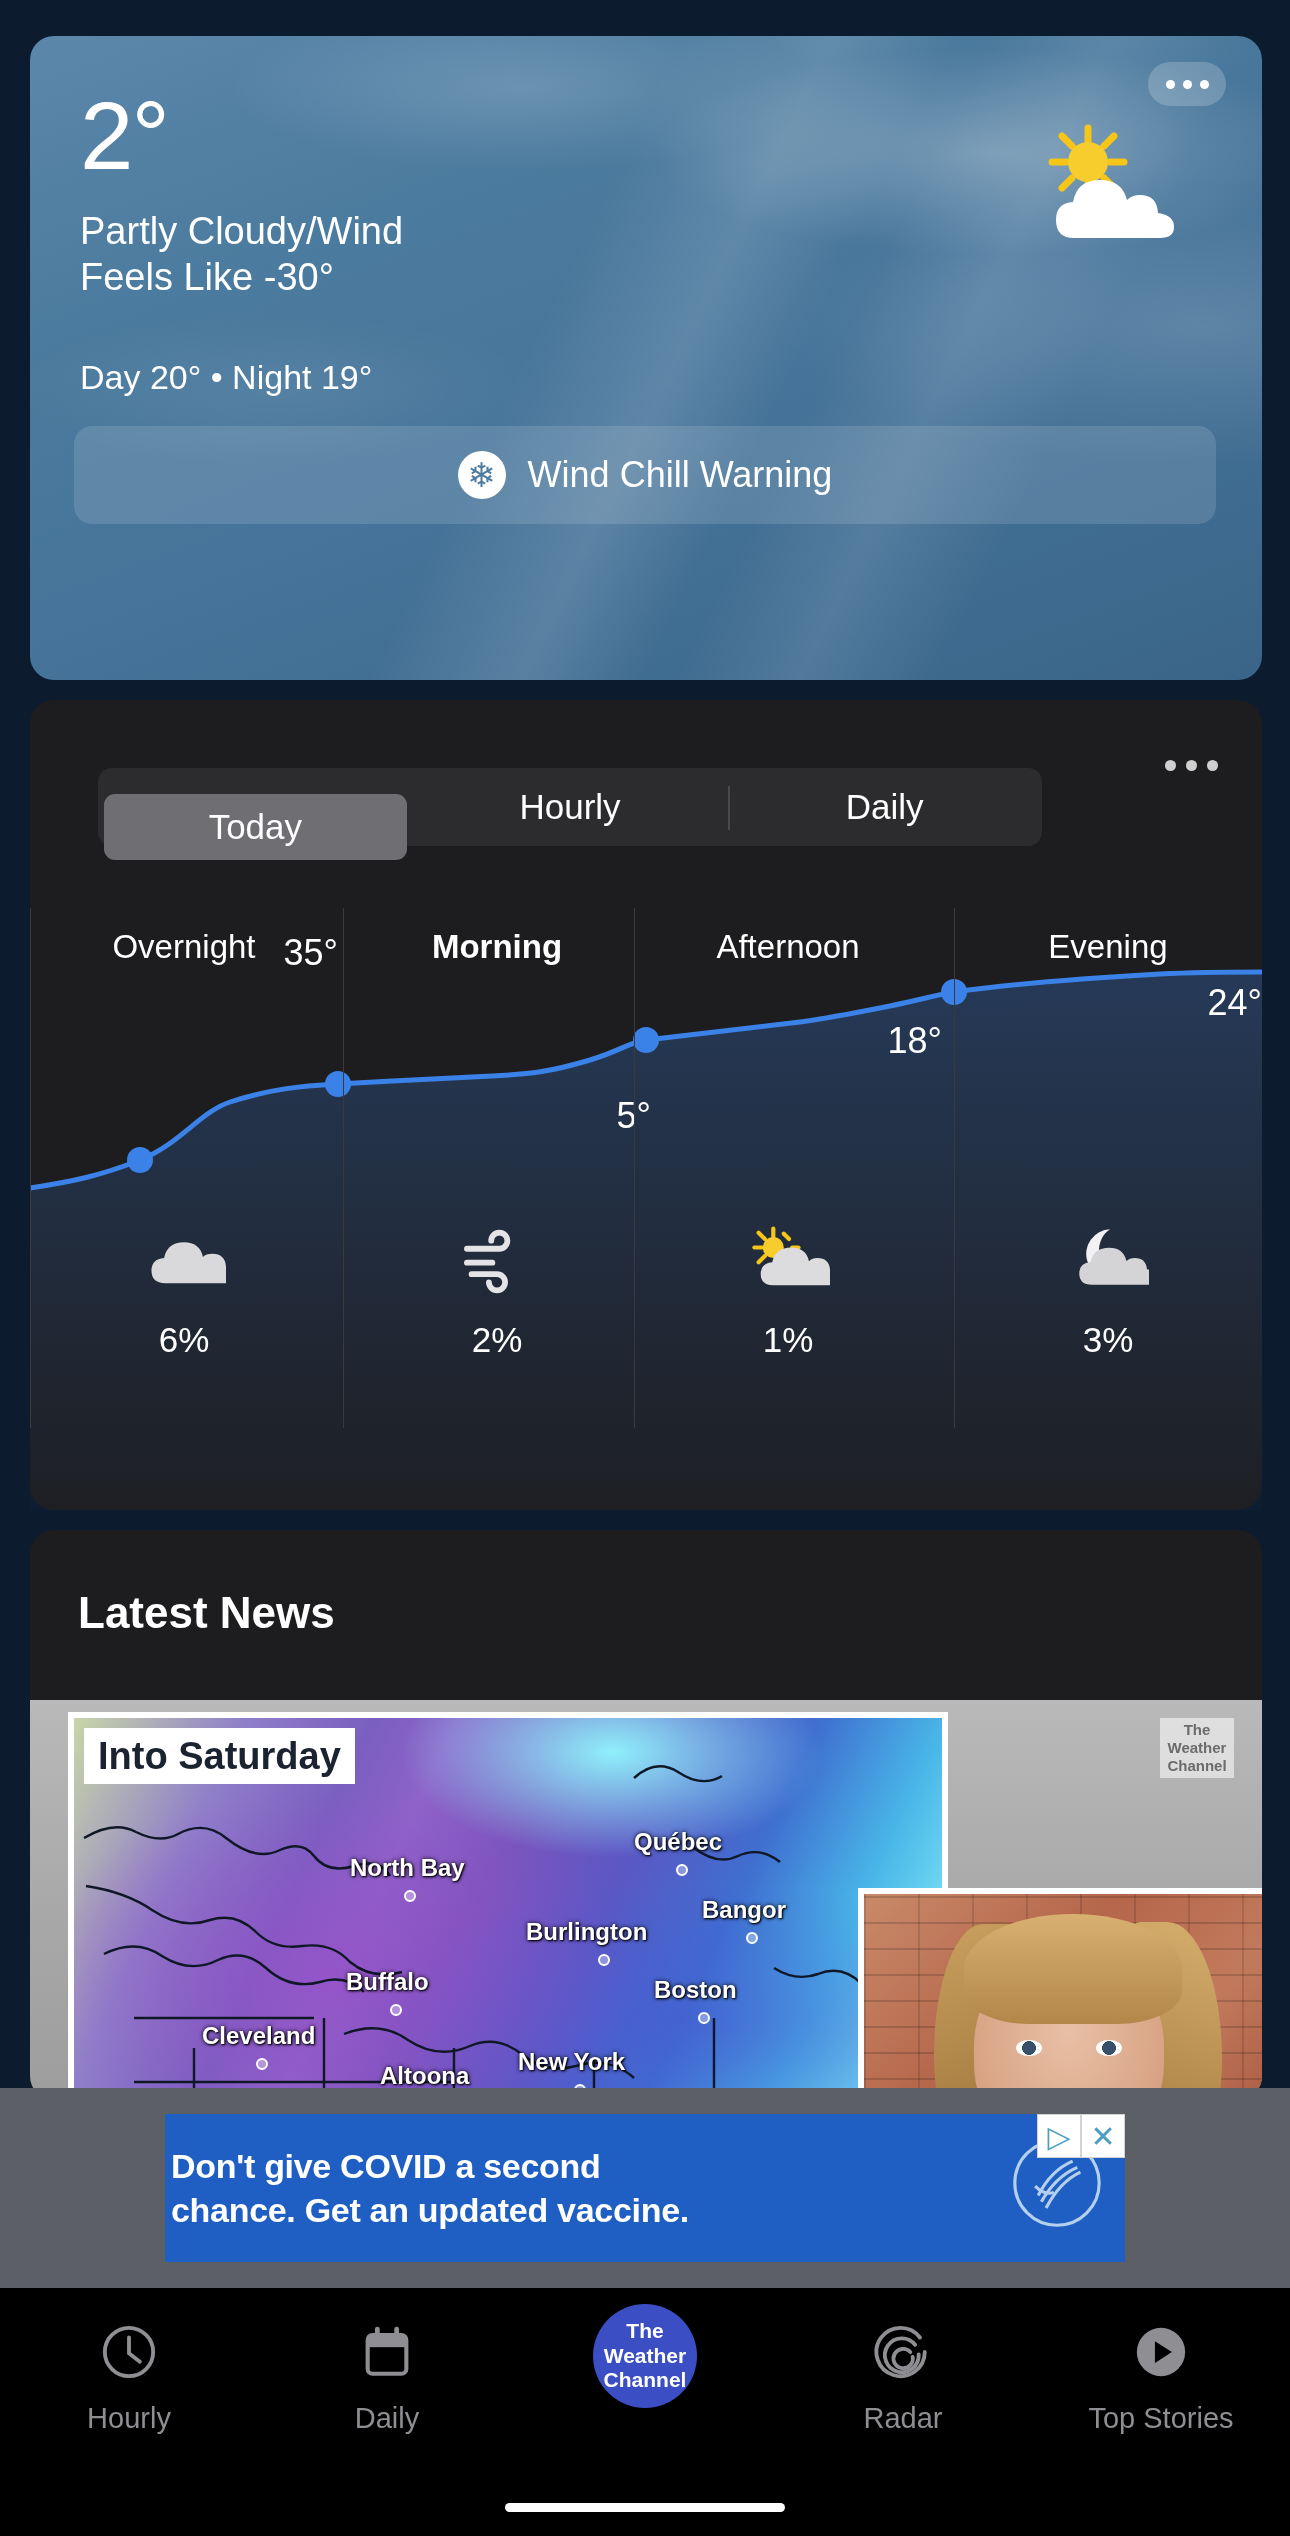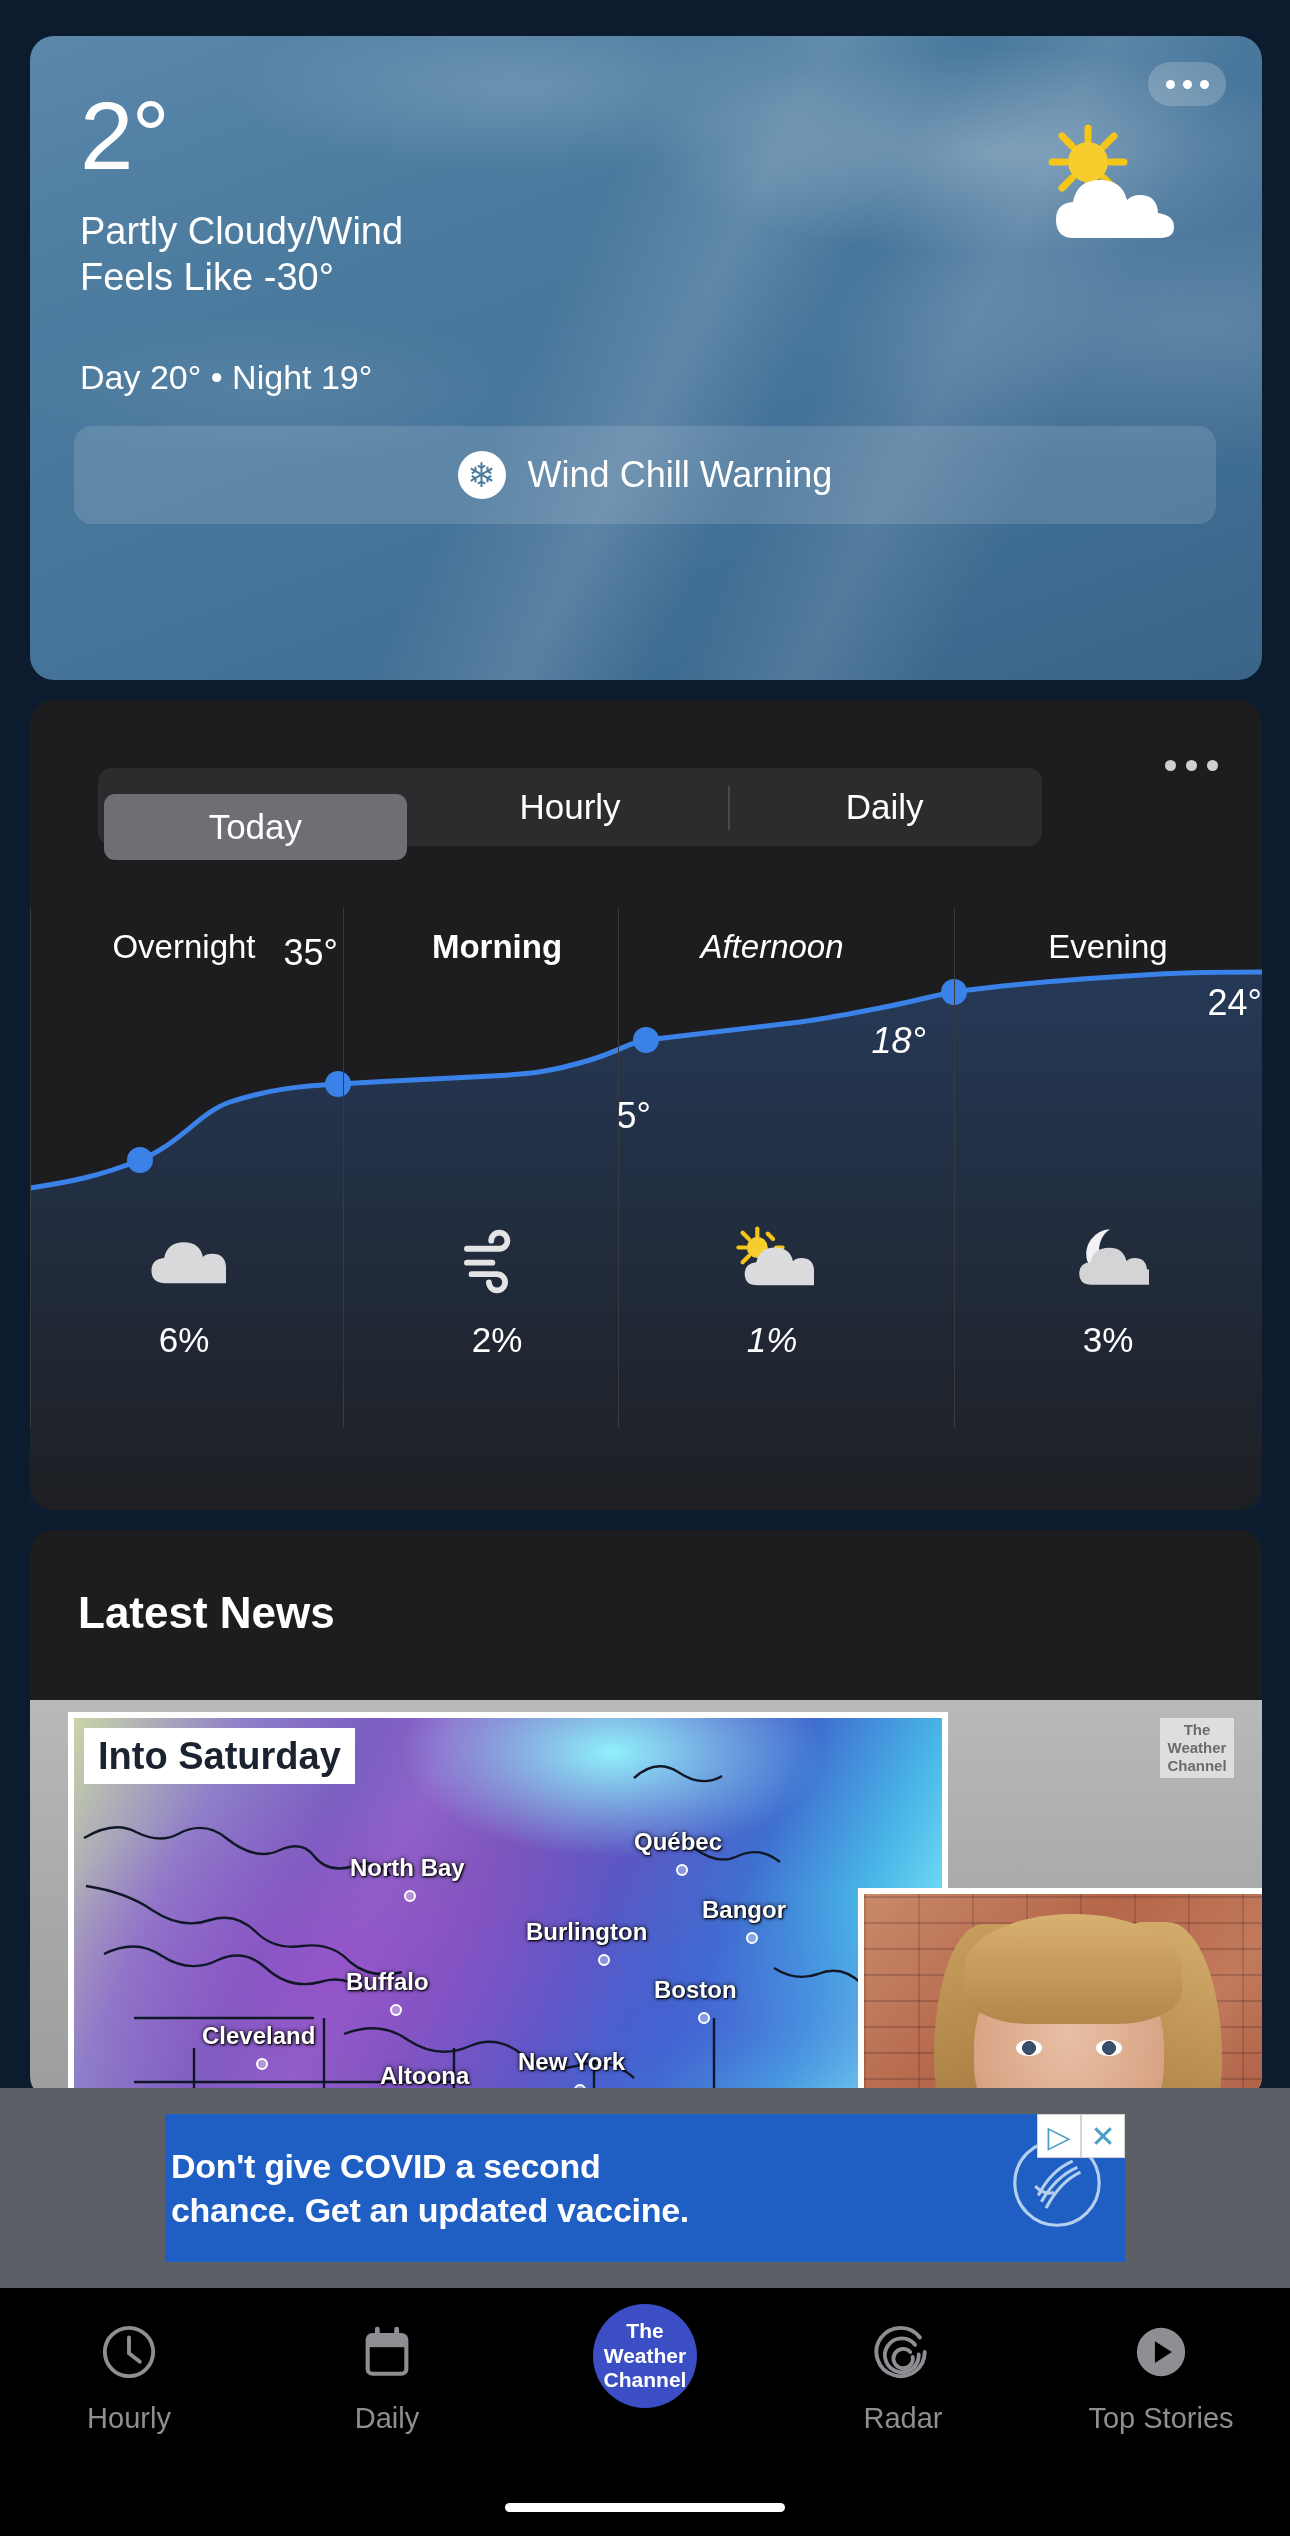--- a/index.html
+++ b/index.html
@@ -89,21 +89,21 @@
   .seg-div { position: absolute; left: 728px; top: 786px; width: 2px; height: 44px; background: #4a4a4c; }
 
   .fc-grid {
     position: absolute; left: 30px; top: 890px; width: 1232px; height: 620px;
   }
   .fc-col {
     position: absolute; top: 0; width: 308px; height: 620px;
   }
   .fc-col:nth-child(1) { left: 0; }
   .fc-col:nth-child(2) { left: 301px; margin-left: 12px; }
-  .fc-col:nth-child(3) { left: 588px; font-style: italic; }
+  .fc-col:nth-child(3) { left: 604px; }
   .fc-col:nth-child(4) { left: 924px; }
   .fc-vline { position: absolute; top: 18px; width: 1px; height: 520px; background: #3a3a3c; }
   .fc-label {
     position: absolute; top: 38px; left: 0; width: 100%;
     text-align: center; font-size: 33px; color: #fff;
   }
   .fc-label.bold { font-weight: 700; }
   .fc-temp {
     position: absolute; left: 0; width: 100%;
     text-align: right; font-size: 36px; color: #fff;

